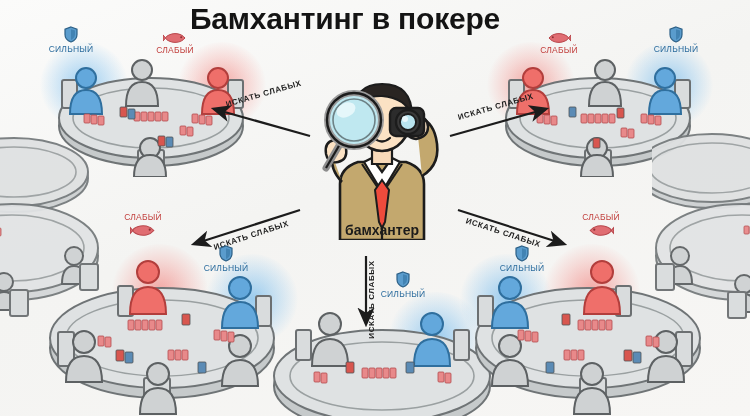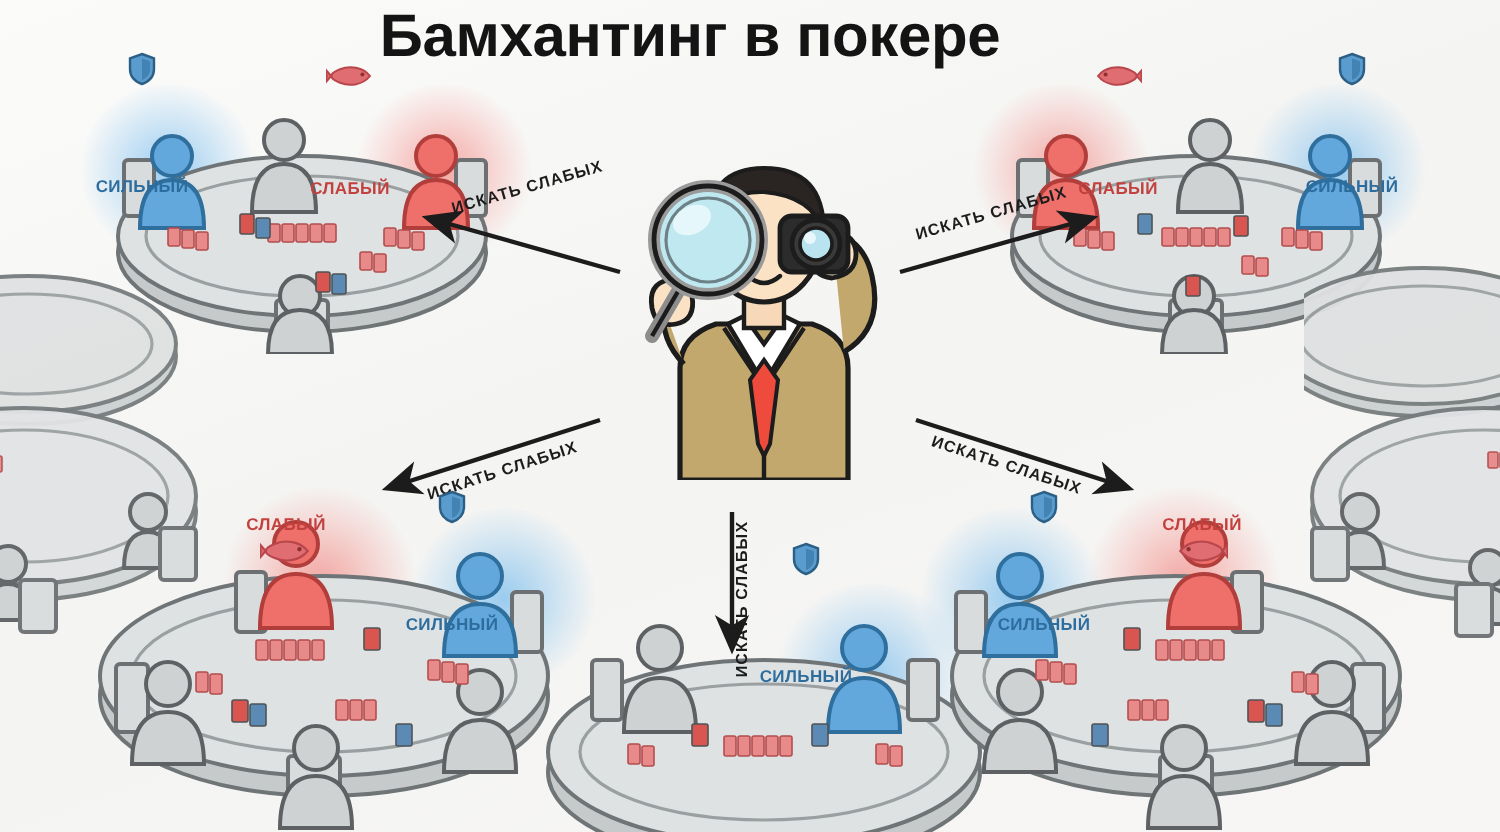--- a/index.html
+++ b/index.html
@@ -45,24 +45,23 @@
   }
   
   .tag {
     position: absolute;
     text-align: center;
     z-index: 30;
   }
   .tag .tag-text {
     display: block;
     font-size: 8.5px;
-    font-weight: bold;
+    font-weight: normal;
     letter-spacing: 0.2px;
     white-space: nowrap;
-    margin-top: 45px;
   }
   .tag.strong .tag-text { color: #2d6d9e; }
   .tag.weak .tag-text { color: #c2413f; }
   .ico { display: block; margin: 0 auto 1px; }
   
   #hunter { position: absolute; left: 296px; top: 72px; width: 172px; height: 168px; z-index: 35; }
   #hunter-label {
     position: absolute;
     left: 296px; top: 222px;
     width: 172px;
@@ -559,14 +558,15 @@
         <line x1="44" y1="72" x2="30" y2="96" stroke="#8d8d8d" stroke-width="7" stroke-linecap="round"></line>
         <line x1="44" y1="72" x2="30" y2="96" stroke="#1c1c1c" stroke-width="9" stroke-linecap="round" fill="none" opacity="0.0"></line>
         <path d="M44 72 L30 96" stroke="#1c1c1c" stroke-width="2.2"></path>
         <circle cx="58" cy="48" r="27" fill="#bfe8f0" stroke="#9a9a9a" stroke-width="6"></circle>
         <circle cx="58" cy="48" r="27" fill="none" stroke="#1c1c1c" stroke-width="2.4"></circle>
         <circle cx="58" cy="48" r="21" fill="none" stroke="#1c1c1c" stroke-width="1.6" opacity="0.5"></circle>
         <ellipse cx="50" cy="38" rx="10" ry="7" fill="#e9f8fb" opacity="0.9" transform="rotate(-25 50 38)"></ellipse>
       </g>
     </svg>
   </div>
+  <div id="hunter-label">бамхантер</div>
 
 </div>
 
 </body></html>

